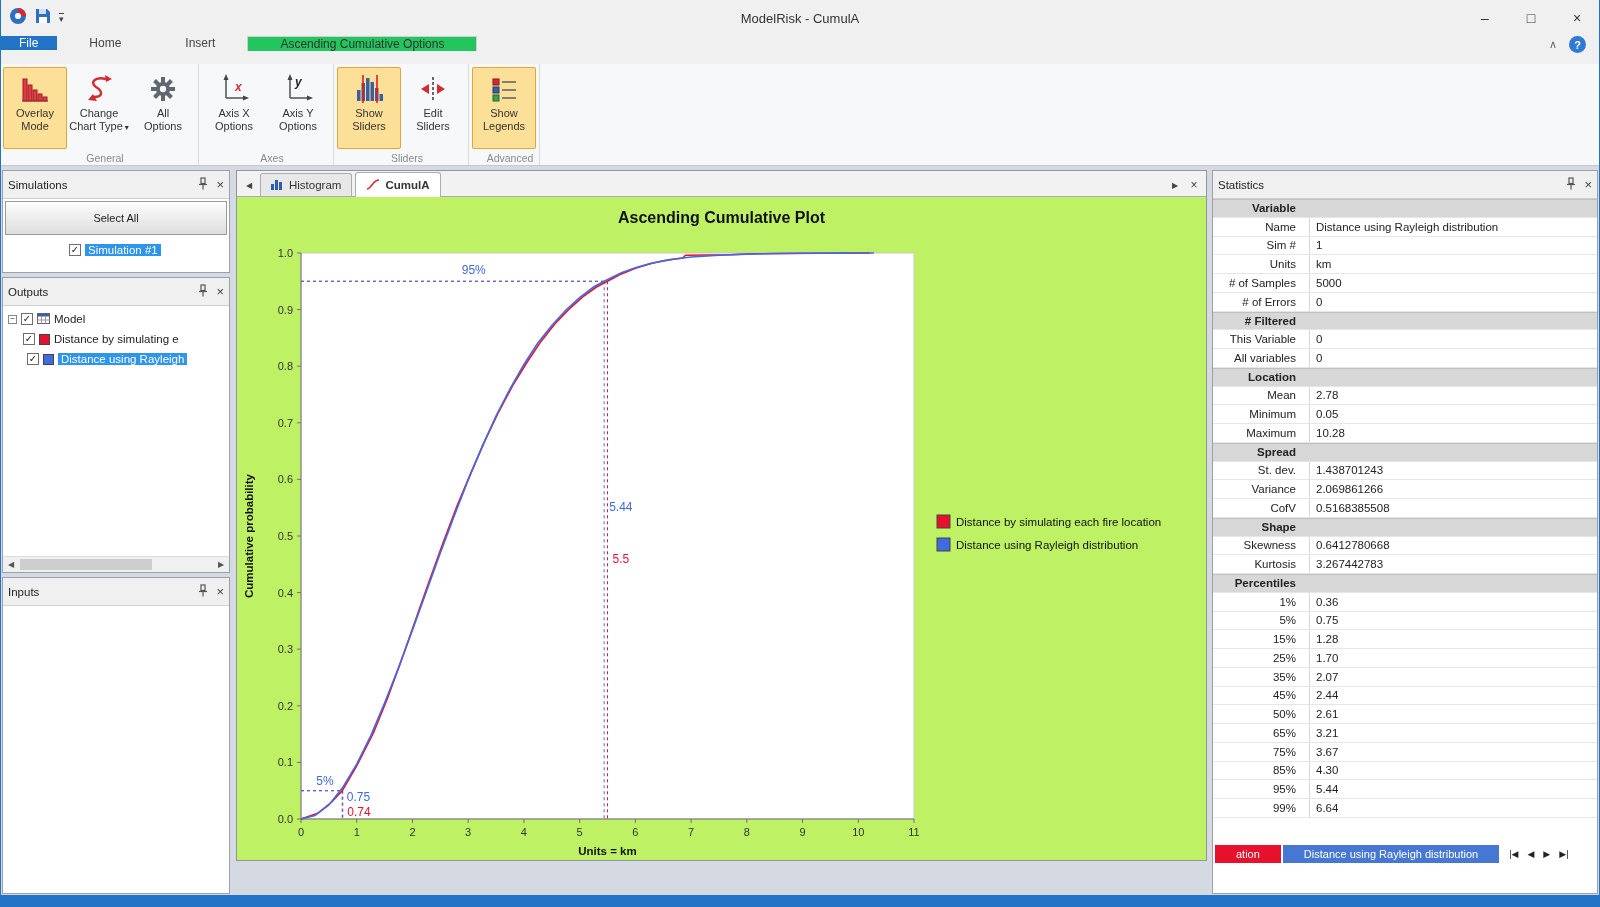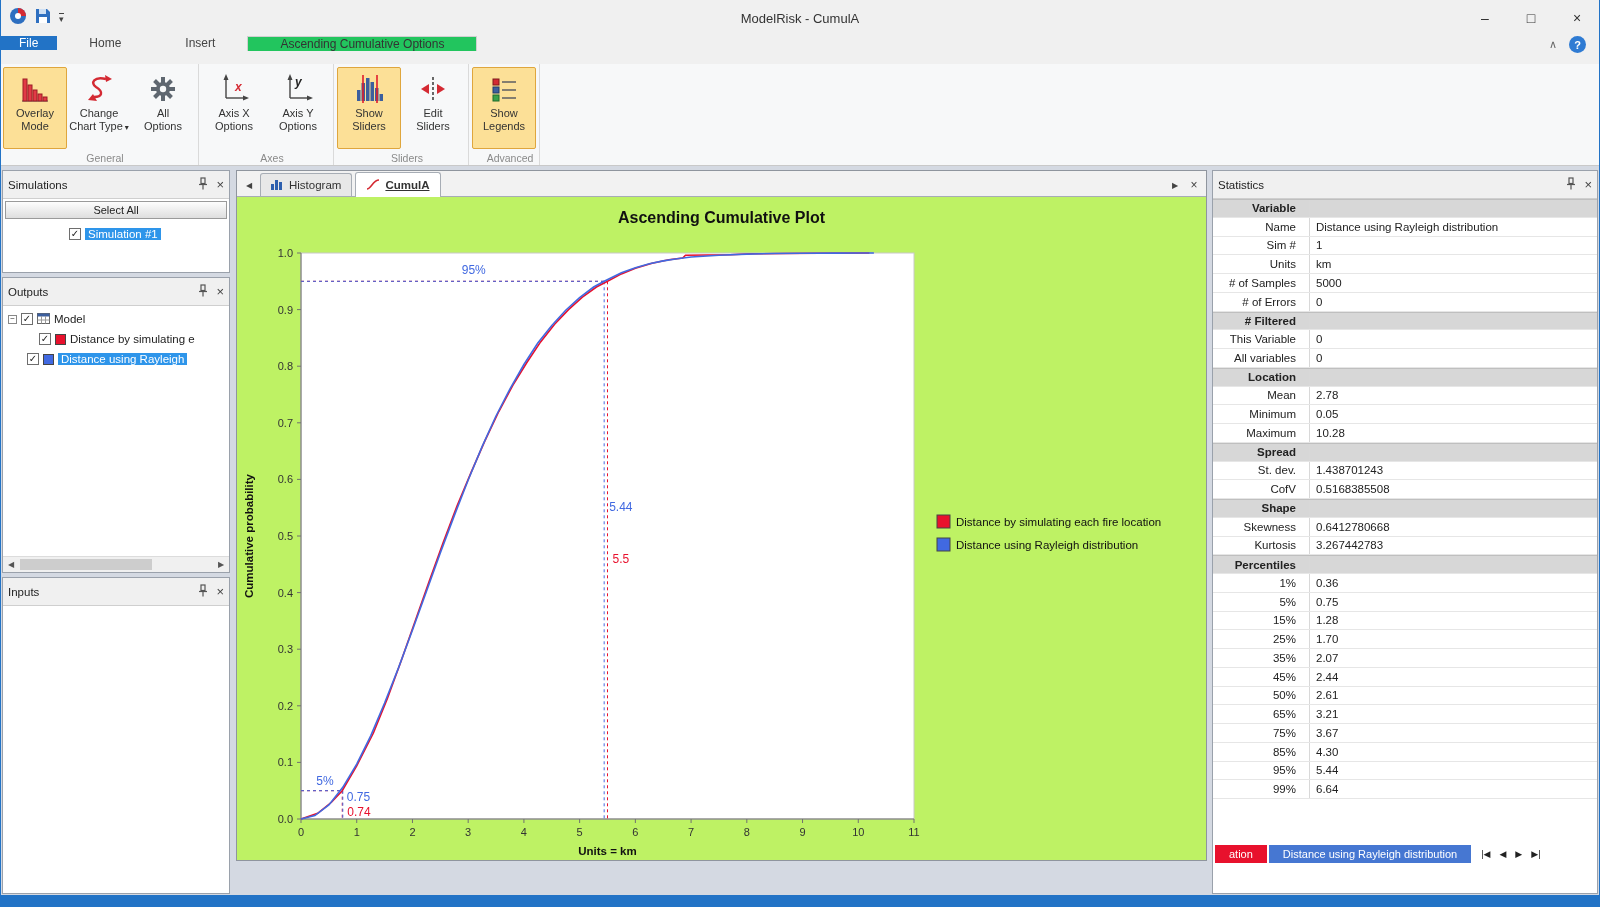--- a/index.html
+++ b/index.html
@@ -24,55 +24,55 @@
 .rgroup-label{position:absolute;bottom:1px;left:12px;right:0;text-align:center;font-size:10.5px;color:#8a8a8a;}
 .rbtn{width:64px;display:flex;flex-direction:column;align-items:center;padding-top:3px;border:1px solid transparent;border-radius:2px;min-height:82px;}
 .rbtn.hl{background:#fce097;border-color:#dfa63d;}
 .rbtn .ic{height:36px;display:flex;align-items:center;}
 .rbtn .lbl{font-size:11px;line-height:13px;color:#333;text-align:center;white-space:nowrap;}
 .caret{font-size:8px;margin-left:2px;}
 .panel{position:absolute;background:#fff;border:1px solid #9aa1ab;}
 .panel-header{height:28px;background:#f0f0f0;border-bottom:1px solid #cfcfcf;display:flex;align-items:center;padding:0 5px;font-size:11.5px;}
 .ph-icons{margin-left:auto;display:flex;align-items:center;gap:8px;}
 .ph-close{font-size:13px;color:#444;line-height:1;}
-.select-all{margin:2px;height:18px;background:linear-gradient(#fdfdfd,#dedede);border:1px solid #9a9a9a;font-size:11px;display:flex;align-items:center;justify-content:center;color:#222;}
+.select-all{margin:2px;height:34px;background:linear-gradient(#fdfdfd,#dedede);border:1px solid #9a9a9a;font-size:11px;display:flex;align-items:center;justify-content:center;color:#222;}
 .tree{padding:3px 0;}
 .tree-row{display:flex;align-items:center;height:20px;font-size:11.5px;gap:4px;white-space:nowrap;overflow:hidden;}
 .sel{background:#2e95ea;color:#fff;padding:0 3px;}
 .cb{width:12px;height:12px;border:1px solid #6e6e6e;background:#fff;display:inline-flex;align-items:center;justify-content:center;font-size:10px;line-height:1;color:#222;flex:none;}
 .cb.checked::after{content:"\2713";margin-top:-1px;}
 .expander{width:9px;height:9px;border:1px solid #888;background:#fff;display:inline-flex;align-items:center;justify-content:center;font-size:8px;line-height:1;color:#333;flex:none;}
 .swatch{width:11px;height:11px;border:1px solid #444;flex:none;}
 .hscroll{position:absolute;left:0;right:0;bottom:0;height:16px;background:#f0f0f0;border-top:1px solid #dcdcdc;display:flex;align-items:center;justify-content:space-between;}
 .hs-btn{width:16px;text-align:center;font-size:8px;color:#555;}
 .hs-thumb{position:absolute;left:17px;width:132px;top:2px;bottom:2px;background:#cdcdcd;}
 .chart-panel{left:236px;top:170px;width:971px;height:691px;border-color:#8f959e;}
 .ct-strip{height:26px;background:#f2f2f2;border-bottom:1px solid #a7adb5;display:flex;align-items:flex-end;padding:0 4px;gap:3px;}
 .ct-nav{width:16px;height:22px;display:flex;align-items:center;justify-content:center;font-size:8px;color:#444;}
 .ctab{height:23px;display:flex;align-items:center;gap:5px;padding:0 10px;font-size:11.5px;border:1px solid #a7adb5;border-bottom:none;border-radius:3px 3px 0 0;background:#e8e8e8;color:#333;}
-.ctab.active{background:#fff;font-weight:bold;height:25px;margin-bottom:-1px;text-decoration:underline;}
+.ctab.active{background:#fff;font-weight:bold;height:25px;margin-bottom:-1px;}
 .ct-spacer{flex:1;}
 .chart-body{height:663px;background:#bef264;}
 .chart-title{height:30px;display:flex;align-items:flex-end;justify-content:center;font-size:16px;font-weight:bold;color:#111;}
 .tick{font-size:11px;fill:#333;}
 .axis-title{font-size:11.5px;font-weight:bold;fill:#111;}
 .dash{stroke-dasharray:3 3;stroke-width:1;fill:none;}
 .dash.red{stroke:#e8112d;}
 .dash.blue{stroke:#4169e1;}
 .slbl{font-size:12px;}
 .slbl.blue{fill:#4169e1;}
 .slbl.red{fill:#e8112d;}
 .legend-lbl{font-size:11.5px;fill:#111;}
 .stats-panel{left:1212px;top:170px;width:386px;height:724px;}
 .stat-row{display:flex;align-items:stretch;height:18.75px;border-bottom:1px solid #e6e6e6;font-size:11.5px;}
 .stat-label{width:97px;flex:none;display:flex;align-items:center;justify-content:flex-end;padding-right:13px;border-right:1px solid #d8d8d8;}
 .stat-value{display:flex;align-items:center;padding-left:6px;white-space:nowrap;}
 .stat-row.section{background:#d7d7d7;font-weight:bold;border-top:1px solid #bfbfbf;}
 .stats-tabs{position:absolute;left:2px;bottom:30px;display:flex;align-items:center;gap:2px;height:18px;}
-.stats-tab{height:18px;display:flex;align-items:center;padding:0 14px;color:#fff;font-size:11px;white-space:nowrap;}
+.stats-tab{height:18px;display:flex;align-items:center;padding:0 21px;color:#fff;font-size:11px;white-space:nowrap;}
 .stats-nav{display:flex;align-items:center;gap:9px;margin-left:8px;font-size:9px;color:#222;}
 .bottombar{position:absolute;left:0;bottom:0;width:1600px;height:12px;background:#2273c6;}
 </style>
 </head>
 <body>
 
 <div class="edge" style="left:0;"></div>
 <div class="edge" style="right:0;"></div>
 
 <div class="titlebar">
@@ -270,21 +270,21 @@
       <span class="cb checked"></span>
       <span><svg width="13" height="11" viewBox="0 0 13 11">
             <rect x="0.5" y="0.5" width="12" height="10" fill="#fff" stroke="#666"></rect>
             <rect x="0.5" y="0.5" width="12" height="3" fill="#3c5f9e"></rect>
             <line x1="4.5" y1="3" x2="4.5" y2="10.5" stroke="#999"></line>
             <line x1="8.5" y1="3" x2="8.5" y2="10.5" stroke="#999"></line>
             <line x1="0.5" y1="7" x2="12.5" y2="7" stroke="#999"></line>
           </svg></span>
       <span>Model</span>
     </div>
-    <div class="tree-row" style="padding-left:36px;">
+    <div class="tree-row" style="padding-left:20px;">
       <span class="cb checked"></span>
       <span class="swatch" style="background: rgb(232, 17, 45);"></span>
       <span>Distance by simulating e</span>
     </div>
     <div class="tree-row" style="padding-left:24px;">
       <span class="cb checked"></span>
       <span class="swatch" style="background: rgb(65, 105, 225);"></span>
       <span class="sel">Distance using Rayleigh</span>
     </div>
   </div>
@@ -475,20 +475,24 @@
       </div>
       <div class="stat-row section">
         <div class="stat-label">Spread</div>
         <div class="stat-value"></div>
       </div>
       <div class="stat-row">
         <div class="stat-label">St. dev.</div>
         <div class="stat-value">1.438701243</div>
       </div>
       <div class="stat-row">
+        <div class="stat-label">Variance</div>
+        <div class="stat-value">2.069861266</div>
+      </div>
+      <div class="stat-row">
         <div class="stat-label">CofV</div>
         <div class="stat-value">0.5168385508</div>
       </div>
       <div class="stat-row section">
         <div class="stat-label">Shape</div>
         <div class="stat-value"></div>
       </div>
       <div class="stat-row">
         <div class="stat-label">Skewness</div>
         <div class="stat-value">0.6412780668</div>

